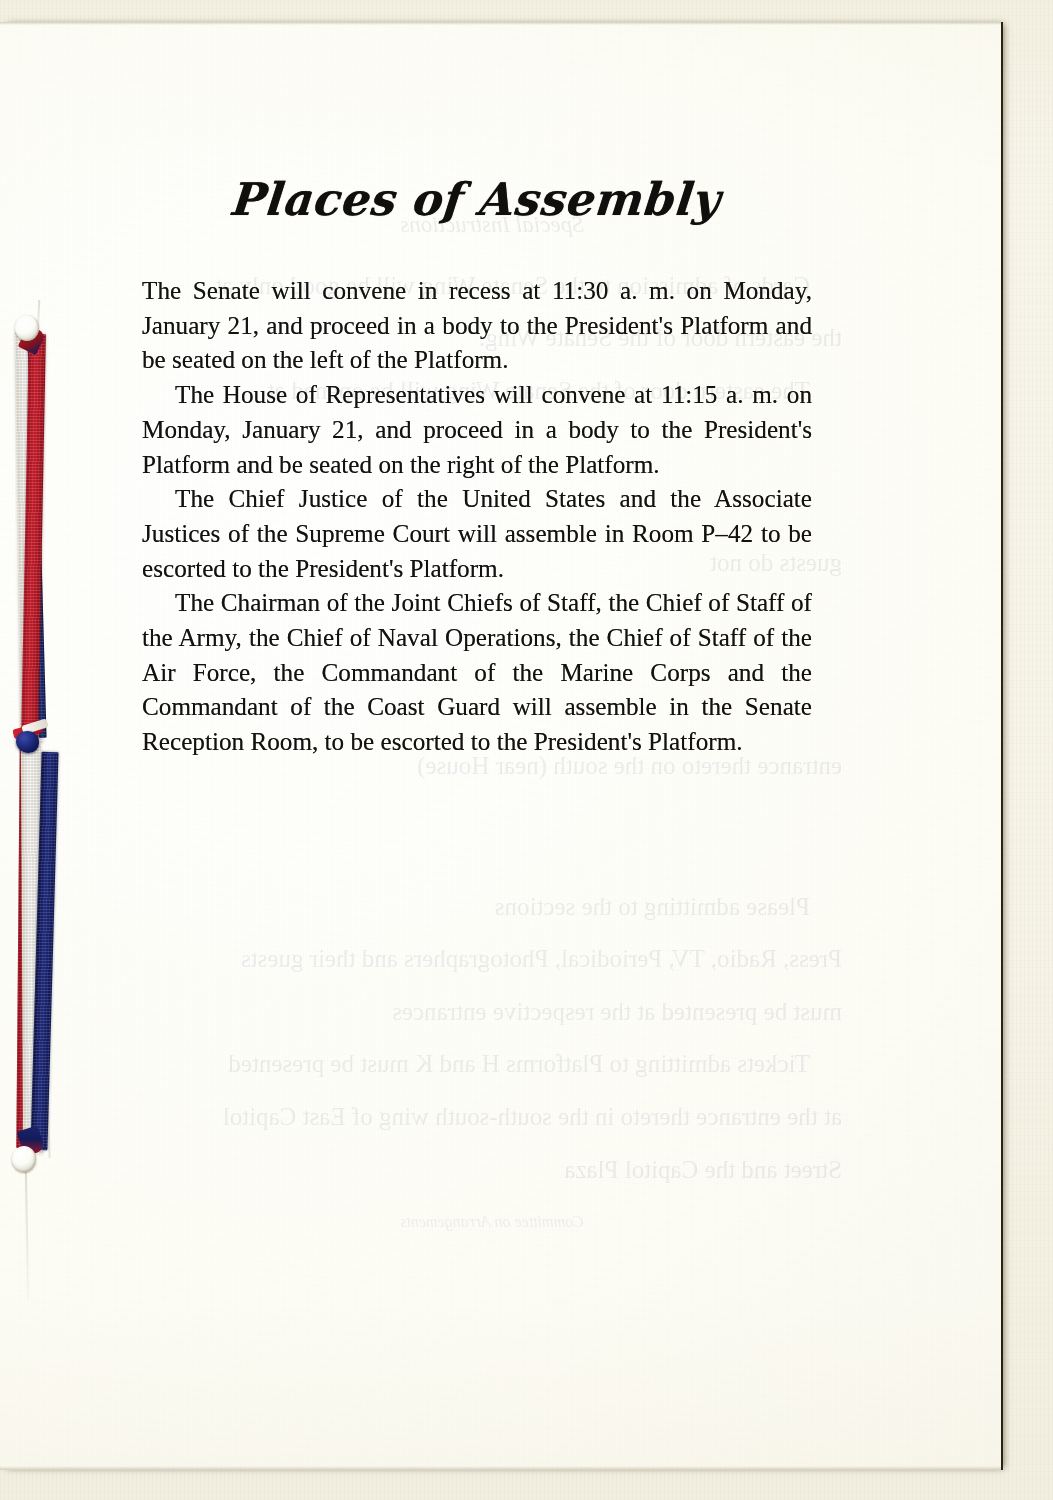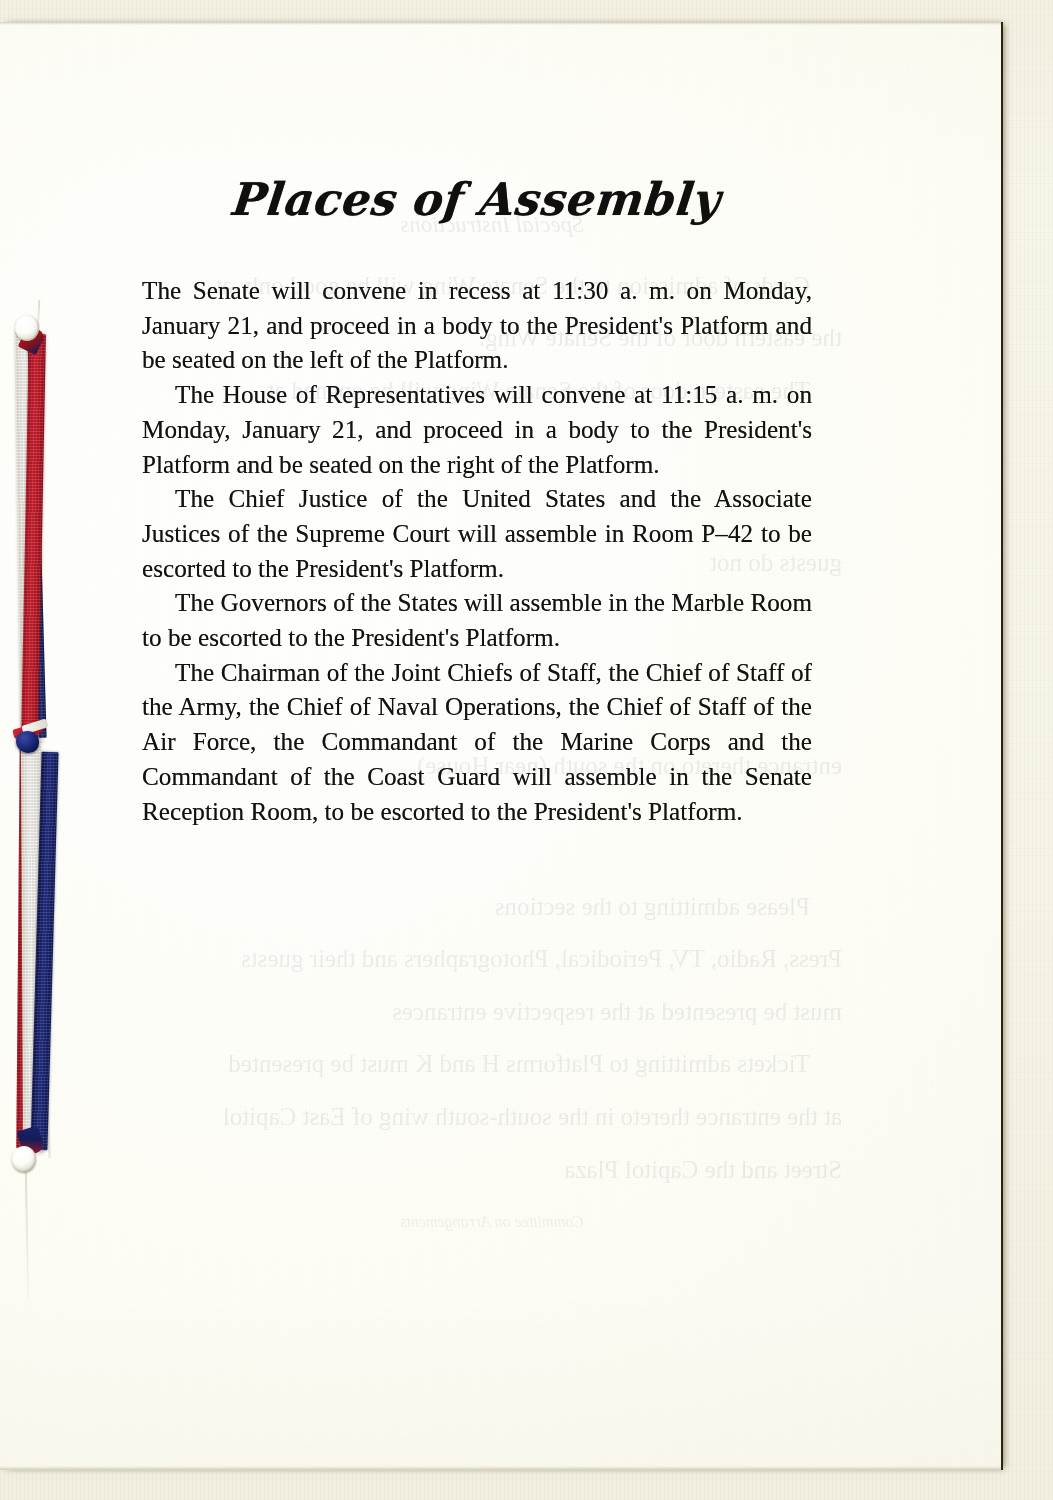--- a/index.html
+++ b/index.html
@@ -340,21 +340,20 @@
     </div>
 
     <div class="content">
 
       <h1 class="doc-title">Places of Assembly</h1>
 
       <div class="body-copy">
         <p class="first">The Senate will convene in recess at 11:30 a. m. on Monday, January 21, and proceed in a body to the President's Platform and be seated on the left of the Platform.</p>
         <p>The House of Representatives will convene at 11:15 a. m. on Monday, January 21, and proceed in a body to the President's Platform and be seated on the right of the Platform.</p>
         <p>The Chief Justice of the United States and the Associate Justices of the Supreme Court will assemble in Room P–42 to be escorted to the President's Platform.</p>
-        <p>The Governors of the States will assemble in the Marble Room to be escorted to the President's Platform.</p>
         <p>The Chairman of the Joint Chiefs of Staff, the Chief of Staff of the Army, the Chief of Naval Operations, the Chief of Staff of the Air Force, the Commandant of the Marine Corps and the Commandant of the Coast Guard will assemble in the Senate Reception Room, to be escorted to the President's Platform.</p>
       </div>
 
     </div>
   </div>
 
   <div class="ribbon-layer">
     <div class="punch-hole a"></div>
     <div class="punch-hole b"></div>
 

